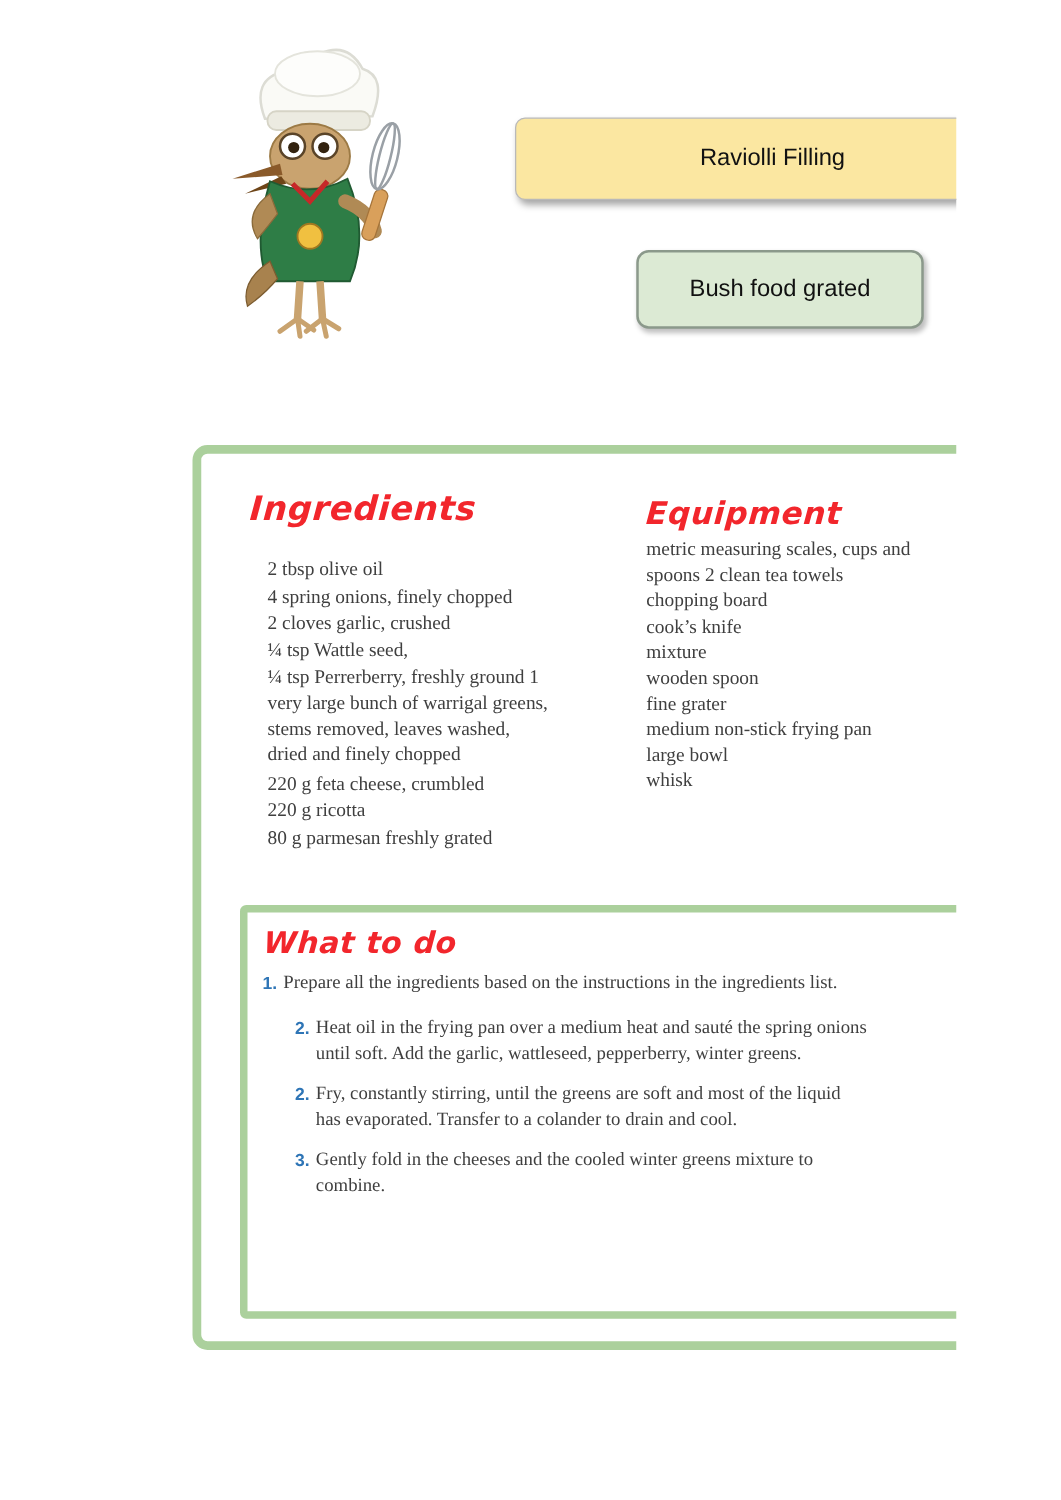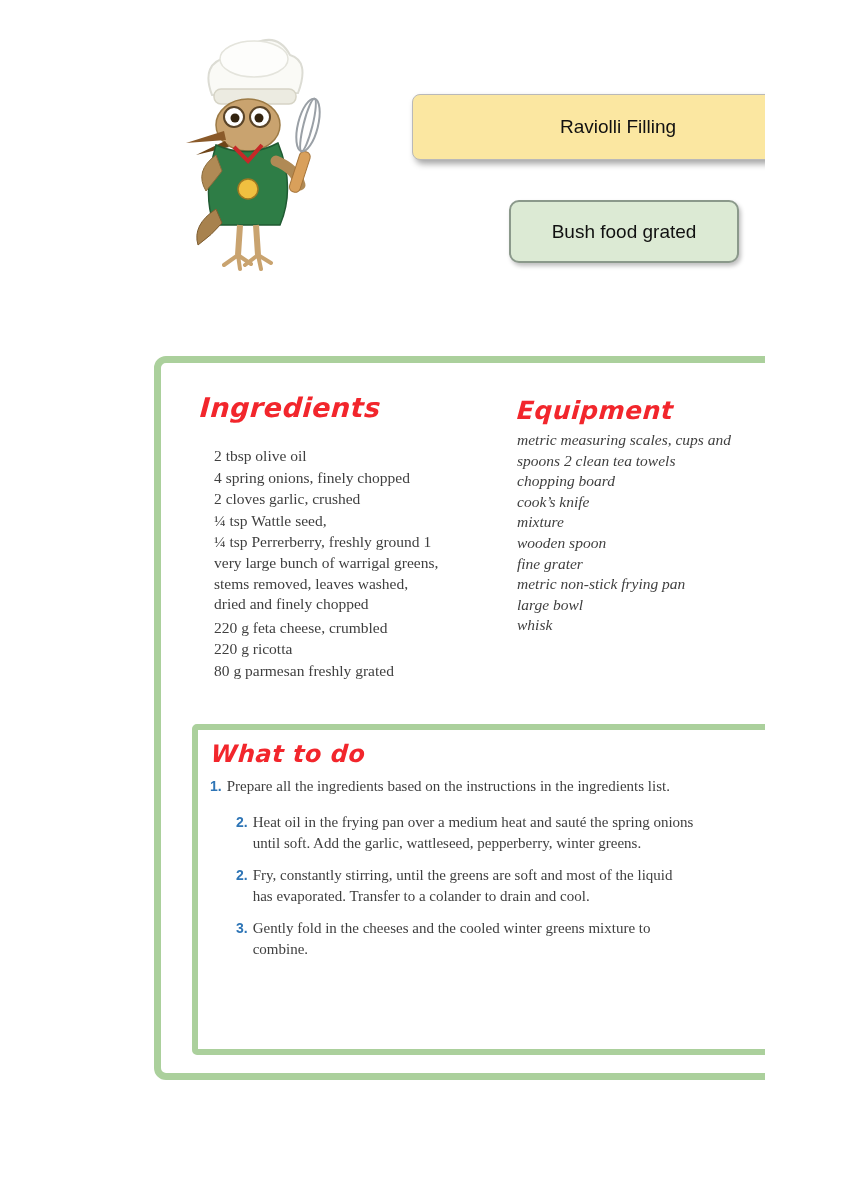--- a/index.html
+++ b/index.html
@@ -46,21 +46,21 @@
     transform:skewX(-4deg); transform-origin:left bottom;
     white-space:nowrap;
   }
   .h-ingredients { position:absolute; left:38px; top:29px; font-size:27px; }
   .h-equipment  { position:absolute; left:355px; top:33px; font-size:25px; }
 
   .plain-list { list-style:none; font-size:15.5px; line-height:20.6px; }
   .ingredients-list { position:absolute; left:53px; top:83px; width:228px; }
   .ingredients-list li { margin-bottom:1px; }
   .ingredients-list li.gap { margin-top:3px; }
-  .equipment-list { position:absolute; left:356px; top:67px; width:238px;font-style:italic; }
+  .equipment-list { position:absolute; left:356px; top:67px; width:238px; }
 
   
   .inner-box {
     position:absolute; left:31px; top:361px; width:604px; height:331px;
     border:6px solid #abd09c; border-radius:5px; background:#fff;
     padding:8px 14px 8px 8px;
   }
   .h-whattodo { font-size:24px; margin:2px 0 8px 4px; display:inline-block; }
 
   .step { display:flex; align-items:flex-start; margin-bottom:11px; }
@@ -142,21 +142,21 @@
 
       <div class="hand-heading h-equipment">Equipment</div>
 
       <ul class="plain-list equipment-list">
         <li>metric measuring scales, cups and spoons  2 clean tea towels</li>
         <li>chopping board</li>
         <li>cook’s knife</li>
         <li>mixture</li>
         <li>wooden spoon</li>
         <li>fine grater</li>
-        <li>metric non-stick frying pan</li>
+        <li>medium non-stick frying pan</li>
         <li>large bowl</li>
         <li>whisk</li>
       </ul>
 
       <div class="inner-box">
         <div class="hand-heading h-whattodo">What to do</div>
 
         <div class="step step-first">
           <span class="num">1.</span>
           <span class="txt">Prepare all the ingredients based on the instructions in the ingredients list.</span>

